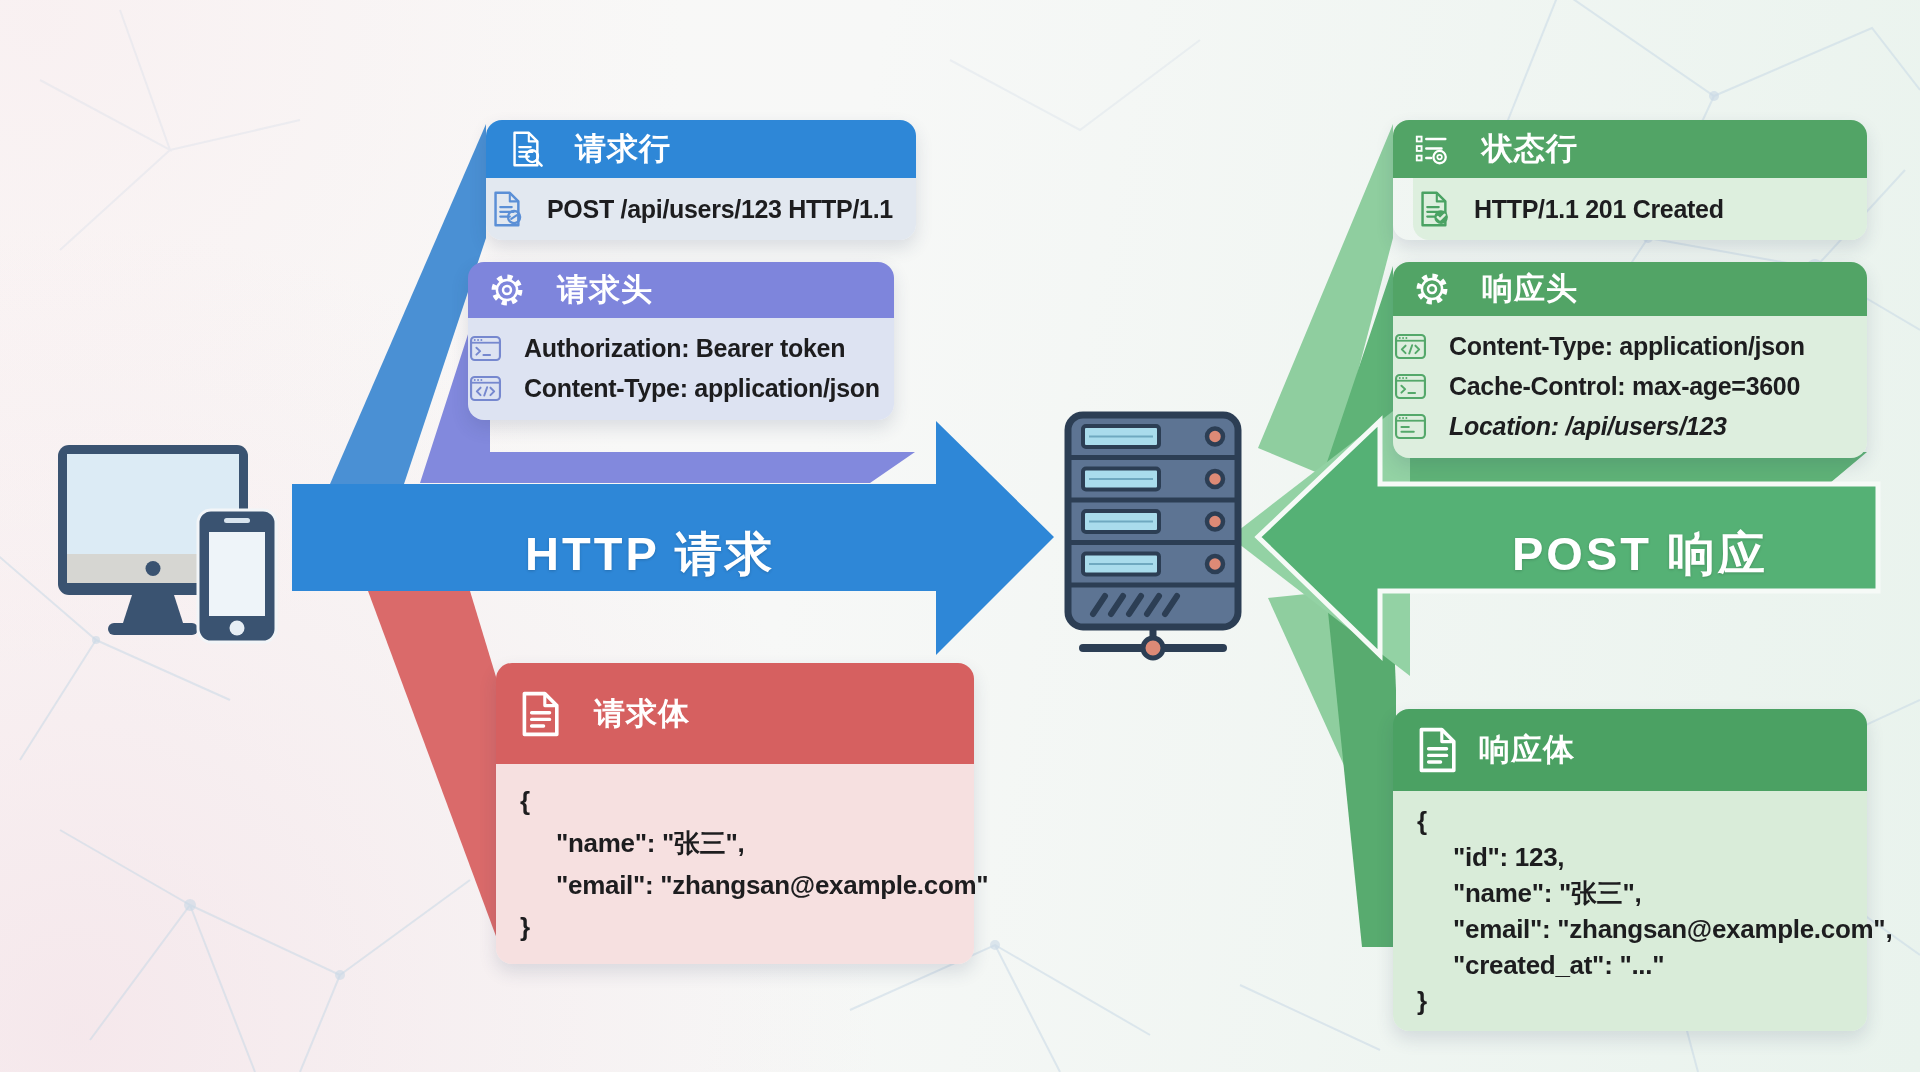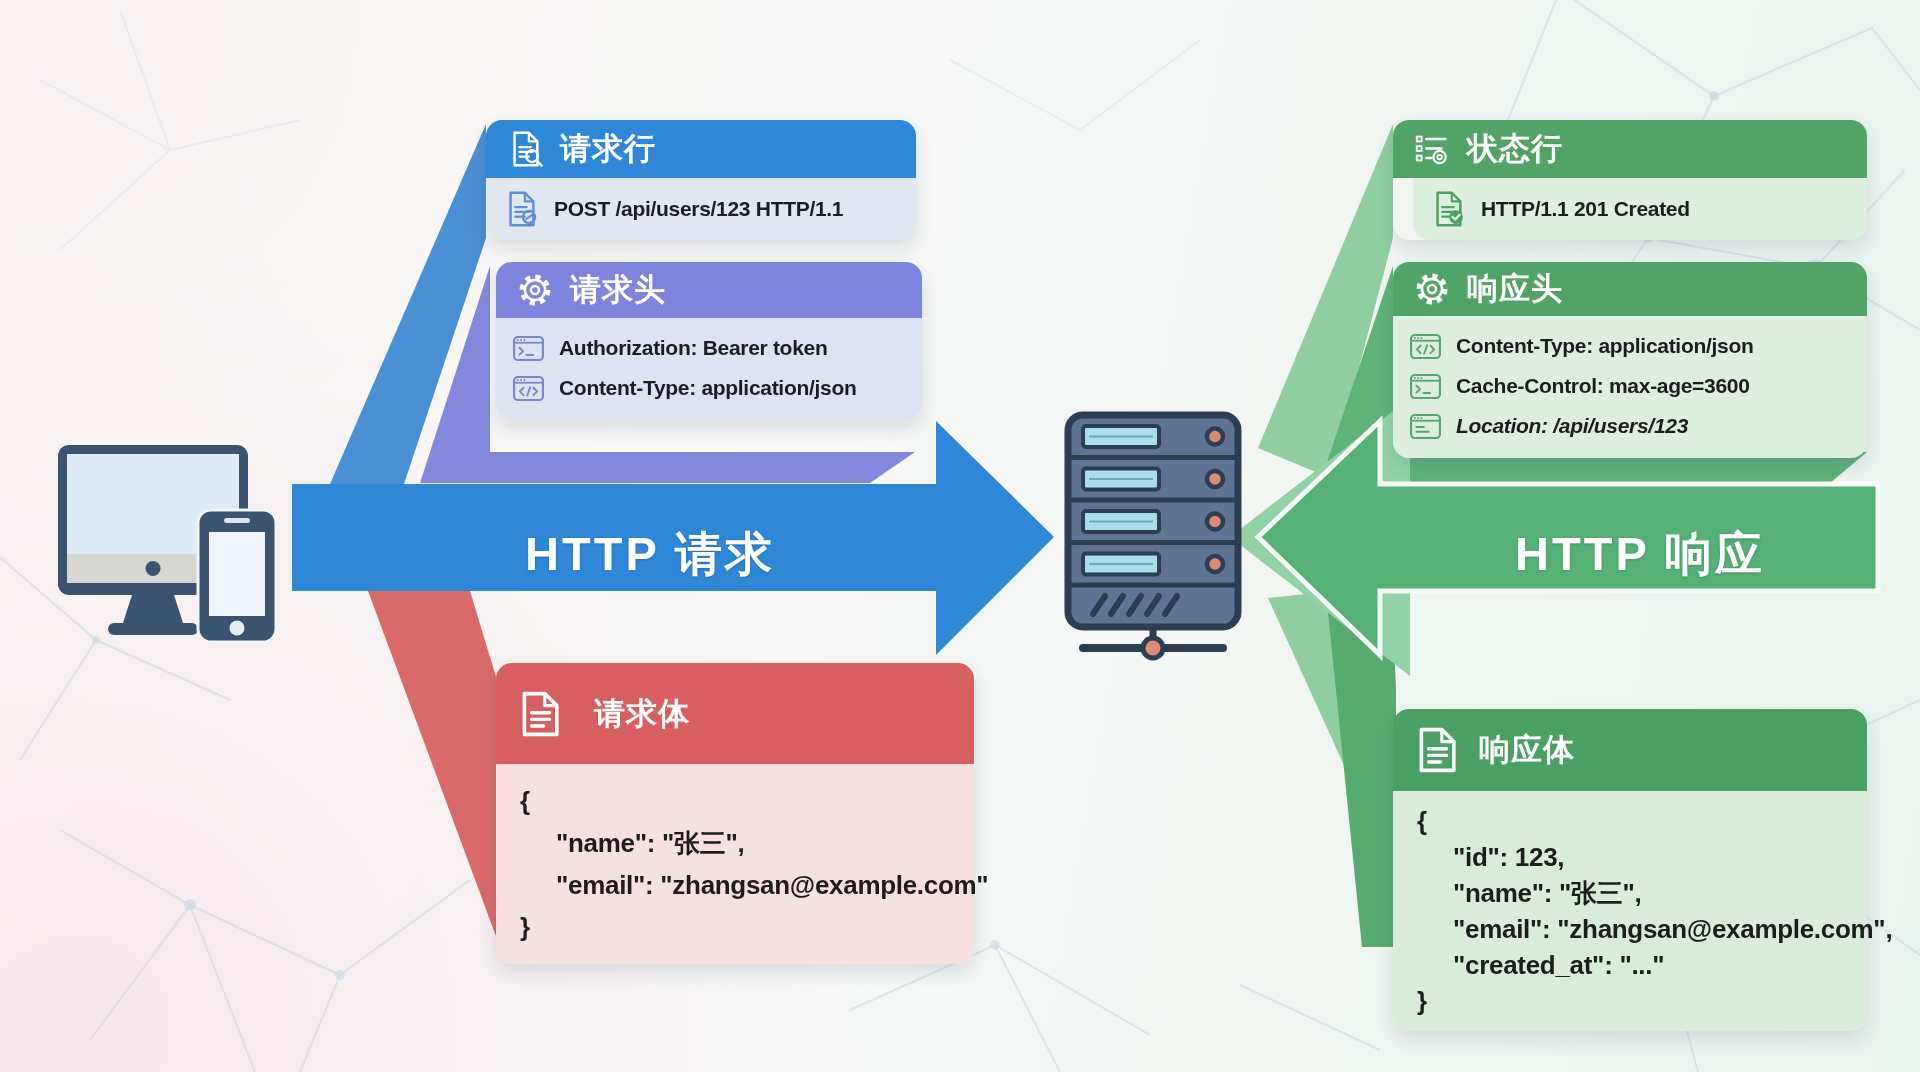--- a/index.html
+++ b/index.html
@@ -6,26 +6,26 @@
   #canvas{
     position:relative;width:1920px;height:1072px;overflow:hidden;
     font-family:"Liberation Sans","DejaVu Sans",sans-serif;
     background:linear-gradient(100deg,#fbf8f7 0%,#f7f8f7 42%,#e9f3ed 100%);
   }
   .tint-pink{position:absolute;inset:0;pointer-events:none;
     background:radial-gradient(circle at 4% 96%,rgba(242,221,228,.6),rgba(242,221,228,0) 38%),
                radial-gradient(circle at 2% 2%,rgba(246,233,236,.5),rgba(246,233,236,0) 30%);}
   svg.layer{position:absolute;left:0;top:0;}
   .card{position:absolute;border-radius:16px;box-shadow:0 8px 18px rgba(40,60,90,.14);}
-  .card-header{display:flex;align-items:center;gap:16px;padding:0 20px;color:#fff;
+  .card-header{display:flex;align-items:center;gap:31px;padding:0 20px;color:#fff;
     font-weight:bold;border-radius:16px 16px 0 0;}
   .card-header .title{font-size:31px;letter-spacing:1px;}
   .card-body{border-radius:0 0 16px 16px;}
-  .hrow{display:flex;align-items:center;gap:14px;padding:0 16px;
-    font-size:21px;font-weight:700;color:#1d1d1f;letter-spacing:-0.3px;}
+  .hrow{display:flex;align-items:center;gap:22px;padding:0 1px;
+    font-size:25px;font-weight:700;color:#1d1d1f;letter-spacing:-0.3px;}
   .icon{flex:0 0 auto;display:block;}
   .json{font-size:26px;font-weight:700;color:#1d1d1f;letter-spacing:-0.3px;}
   .json .line{white-space:pre;}
   .json .indent{padding-left:36px;}
   .arrow-label{position:absolute;display:flex;align-items:center;justify-content:center;
     color:#fff;font-size:47px;font-weight:bold;letter-spacing:3px;
     text-shadow:0 1px 3px rgba(0,0,0,.18);margin-top:17px;}
   .big-title{font-size:33px;letter-spacing:1px;}
 </style>
 </head>
@@ -136,21 +136,21 @@
 
     <path d="M292,484 L936,484 L936,421 L1054,537 L936,655 L936,591 L292,591 Z" fill="#2e87d7"></path>
 
     <path d="M1878,484 L1380,484 L1380,421 L1258,537 L1380,655 L1380,591 L1878,591 Z" fill="#55b175" stroke="#f6faf7" stroke-width="5"></path>
   </svg>
 
   <div class="arrow-label" style="left:330px;top:484px;width:640px;height:107px;">
     <span>HTTP 请求</span>
   </div>
   <div class="arrow-label" style="left:1415px;top:484px;width:450px;height:107px;">
-    <span>HTTP 响应</span>
+    <span>POST 响应</span>
   </div>
 
   <svg class="layer" style="left:40px;top:430px;" width="250" height="215">
     <g>
       <rect x="18" y="15" width="190" height="150" rx="11" fill="#3a5371"></rect>
       <rect x="27" y="24" width="172" height="100" fill="#dcebf5"></rect>
       <rect x="27" y="124" width="172" height="29" fill="#d6d6d2"></rect>
       <circle cx="113" cy="138.5" r="7.5" fill="#3a5371"></circle>
       <path d="M92,165 L134,165 L144,196 L82,196 Z" fill="#3a5371"></path>
       <rect x="68" y="193" width="90" height="12" rx="6" fill="#3a5371"></rect>
@@ -199,21 +199,21 @@
     <div class="card-body" style="height:62px;background:#e2e8f0;display:flex;align-items:center;">
       <div class="hrow">
         <svg class="icon" width="38" height="38" style="color:#5b8fd6">
             <use href="#i-doc-edit"></use>
           </svg>
         <span>POST /api/users/123 HTTP/1.1</span>
       </div>
     </div>
   </div>
 
-  <div class="card" style="left:496px;top:262px;width:426px;">
+  <div class="card" style="left:468px;top:262px;width:426px;">
     <div class="card-header" style="height:56px;background:#7e85dc;">
       <svg class="icon" width="38" height="38" style="color:#fff">
           <use href="#i-gear"></use>
         </svg>
       <span class="title">请求头</span>
     </div>
     <div class="card-body" style="background:#dde3f2;padding:10px 0 12px 0;">
       <div class="hrow" style="height:40px;">
         <svg class="icon" width="33" height="33" style="color:#7688cf">
             <use href="#i-win-term"></use>

